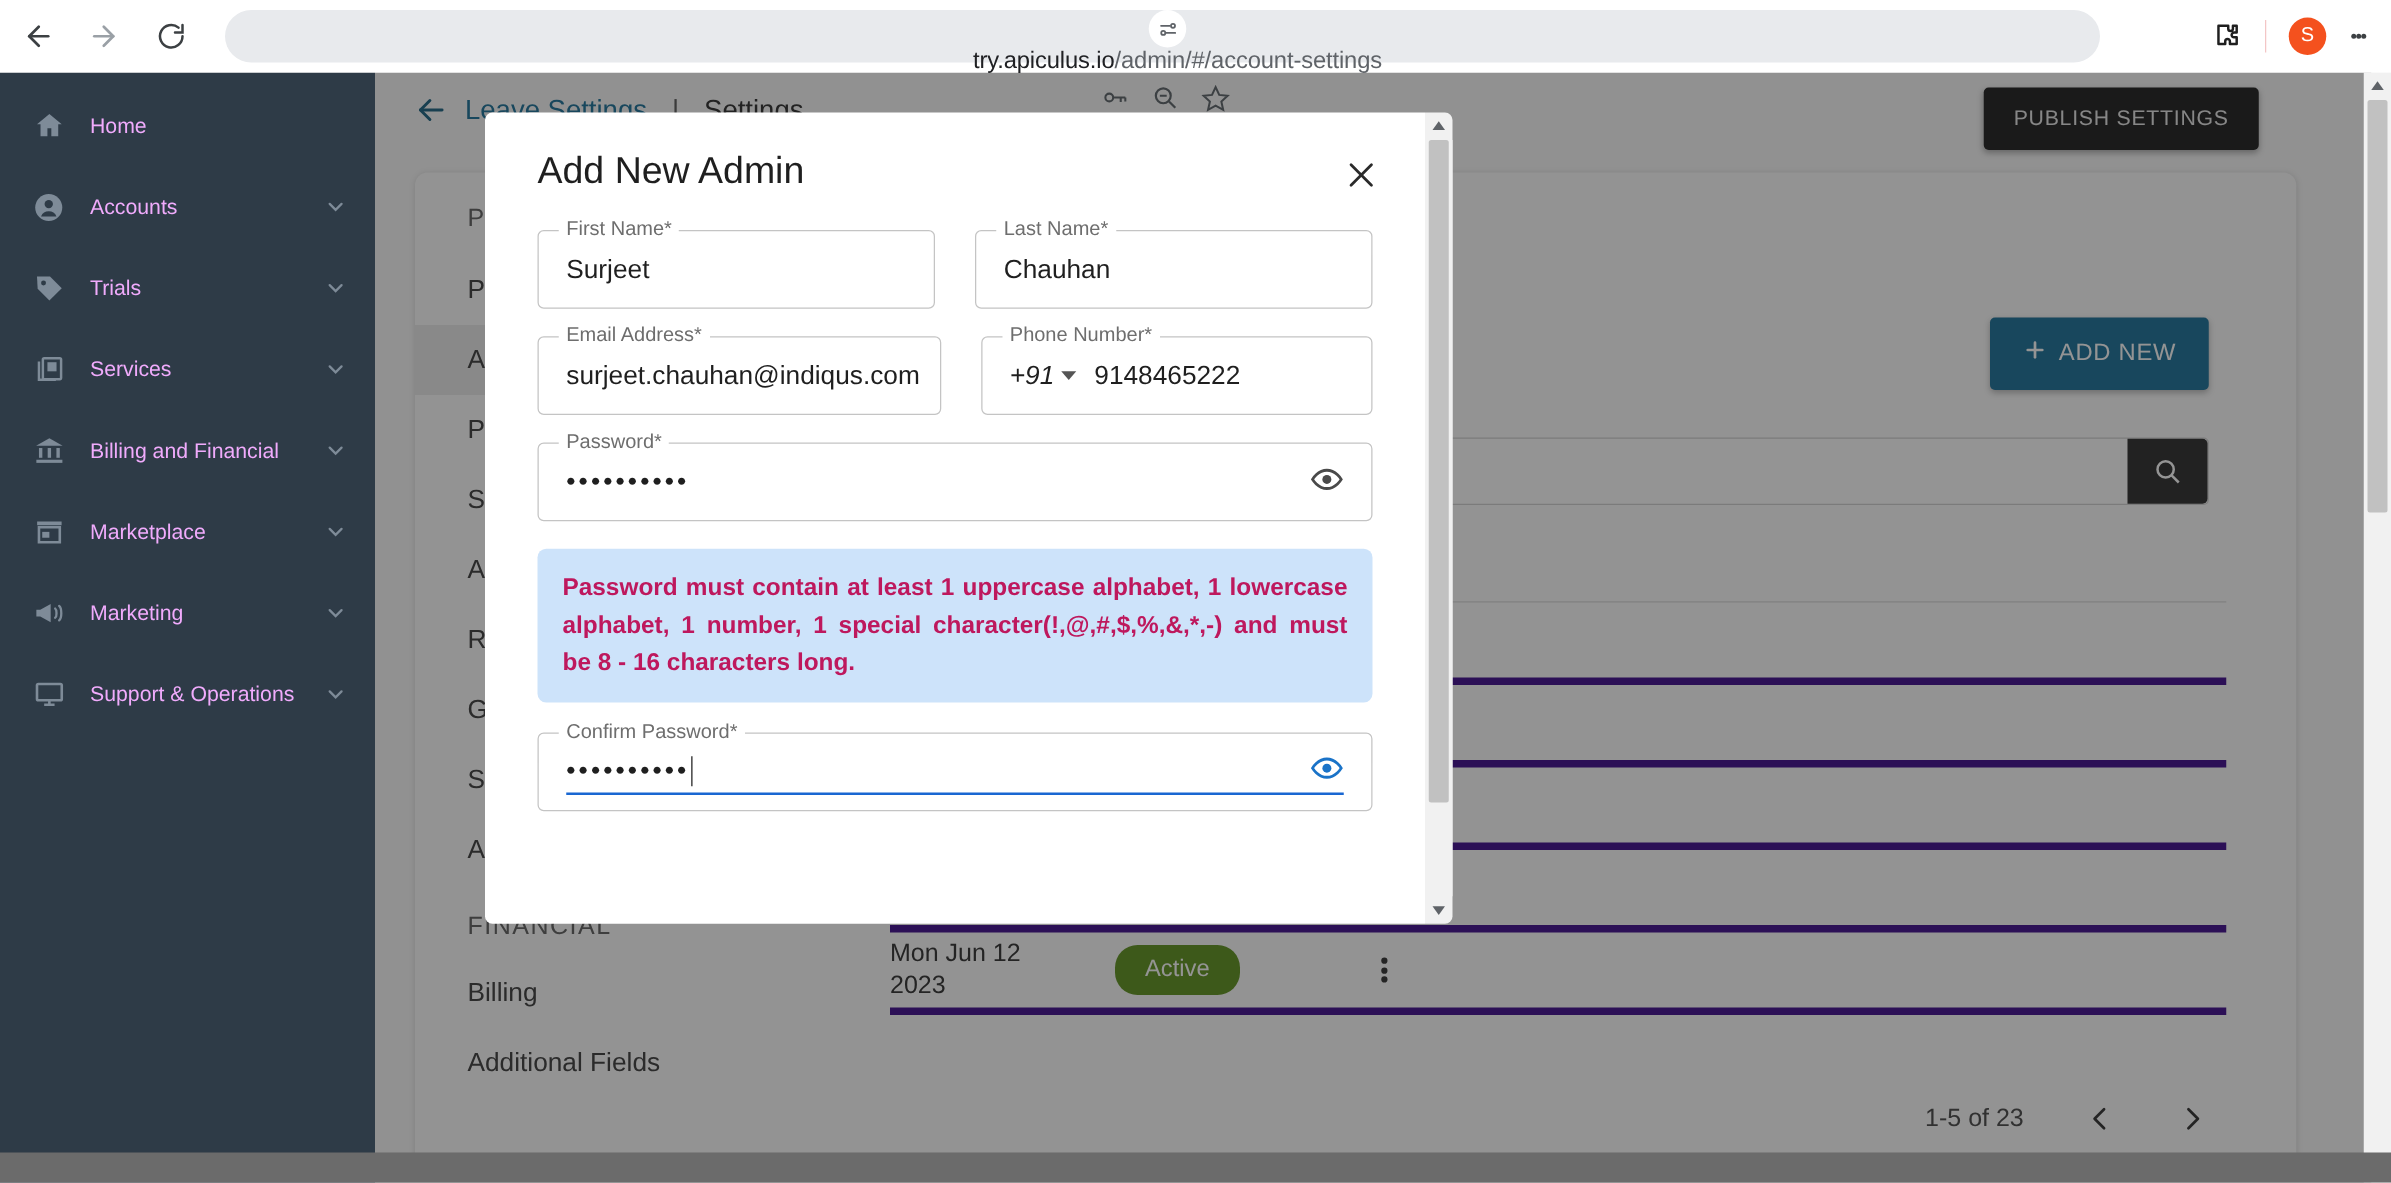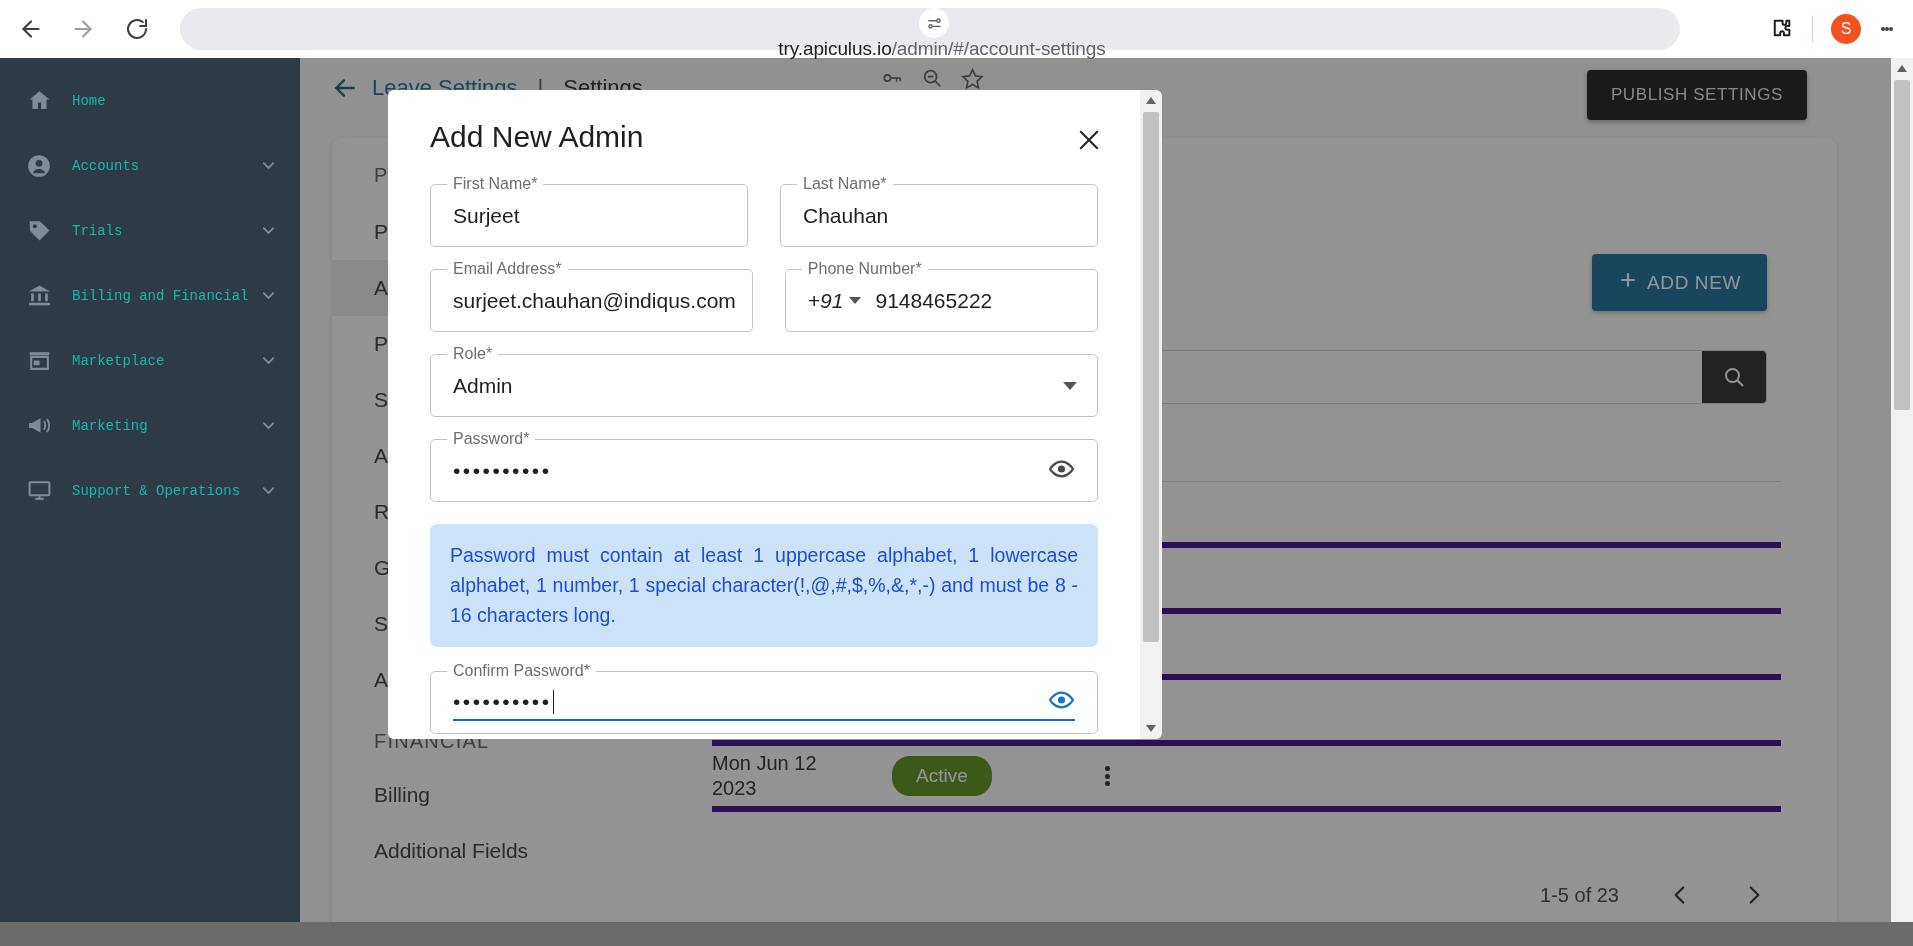--- a/index.html
+++ b/index.html
@@ -89,23 +89,22 @@
   .sidebar {
     position: absolute; top: 0; left: 0;
     width: 300px; height: 888px;
     background: #2e3b47;
     padding-top: 10px;
   }
   .side-item {
     height: 65px;
     display: flex; align-items: center;
     padding: 0 22px;
-    color: #14b8a6;
-    font-size: 14px;
-    font-family: Liberation Mono, monospace;
+    color: #f0abfc;
+    font-size: 17px;
   }
   .side-icon {
     width: 34px; flex: 0 0 34px;
     display: flex; align-items: center; justify-content: center;
     color: #7e8b98;
   }
   .side-label { margin-left: 16px; flex: 1; white-space: nowrap; }
   .side-chev { color: #7e8b98; display: flex; align-items: center; }
 
   
@@ -260,21 +259,21 @@
   .eye.blue { color: #1a73c8; }
   .phone-cc { font-size: 21px; color: #1f1f1f; margin-right: 6px; font-style: italic; }
   .phone-caret {
     width: 0; height: 0; margin-right: 14px;
     border-left: 6px solid transparent; border-right: 6px solid transparent;
     border-top: 7px solid #555;
   }
   .hint {
     background: #cde3fa; border-radius: 7px;
     padding: 16px 20px;
-    font-size: 19.5px; font-weight: normal; color: #1d4ed8;
+    font-size: 19.5px; font-weight: bold; color: #be185d;
     line-height: 1.55;
     text-align: justify;
     margin-bottom: 24px;
   }
   .underline-focus {
     position: absolute; left: 22px; right: 22px; bottom: 12px;
     height: 2px; background: #1967d2;
   }
   .caret {
     display: inline-block; width: 1.5px; height: 24px;
@@ -408,20 +407,35 @@
       </span>
     </div>
     <div class="side-item">
       <span class="side-icon">
         <svg width="25" height="25" viewBox="0 0 24 24" fill="currentColor">
             <path d="M2.5 3h10l9 9-9.5 9.5-9-9z"></path>
             <circle cx="7.5" cy="8" r="1.9" fill="#2e3b47"></circle>
           </svg>
       </span>
       <span class="side-label">Trials</span>
+      <span class="side-chev">
+        <svg width="19" height="19" viewBox="0 0 24 24" fill="none" stroke="currentColor" stroke-width="2.3" stroke-linecap="round">
+            <polyline points="6 9 12 15 18 9"></polyline>
+          </svg>
+      </span>
+    </div>
+    <div class="side-item">
+      <span class="side-icon">
+        <svg width="25" height="25" viewBox="0 0 24 24" fill="none" stroke="currentColor" stroke-width="1.9">
+            <rect x="7" y="3.5" width="14" height="16" rx="1"></rect>
+            <path d="M4 6v14h13"></path>
+            <rect x="10.5" y="6.5" width="7" height="7" fill="currentColor" stroke="none"></rect>
+          </svg>
+      </span>
+      <span class="side-label">Services</span>
       <span class="side-chev">
         <svg width="19" height="19" viewBox="0 0 24 24" fill="none" stroke="currentColor" stroke-width="2.3" stroke-linecap="round">
             <polyline points="6 9 12 15 18 9"></polyline>
           </svg>
       </span>
     </div>
     <div class="side-item">
       <span class="side-icon">
         <svg width="25" height="25" viewBox="0 0 24 24" fill="currentColor">
             <path d="M12 2.5 1.8 8.2h20.4z"></path>
@@ -687,27 +701,20 @@
       <div class="field">
         <div class="field-box">
           <span class="legend">Phone Number*</span>
           <span class="phone-cc">+91</span>
           <span class="phone-caret"></span>
           <span class="fval">9148465222</span>
         </div>
       </div>
     </div>
 
-    <div class="full">
-      <div class="field-box">
-        <span class="legend">Role*</span>
-        <span class="fval">Admin</span>
-        <span class="select-arrow"></span>
-      </div>
-    </div>
 
     <div class="full">
       <div class="field-box">
         <span class="legend">Password*</span>
         <span class="fval dots">••••••••••</span>
         <span class="eye">
           <svg width="27" height="27" viewBox="0 0 24 24" fill="none" stroke="currentColor" stroke-width="2">
               <path d="M1.8 12S5.5 5.5 12 5.5 22.2 12 22.2 12 18.5 18.5 12 18.5 1.8 12 1.8 12z"></path>
               <circle cx="12" cy="12" r="3.2" fill="currentColor" stroke="none"></circle>
             </svg>

